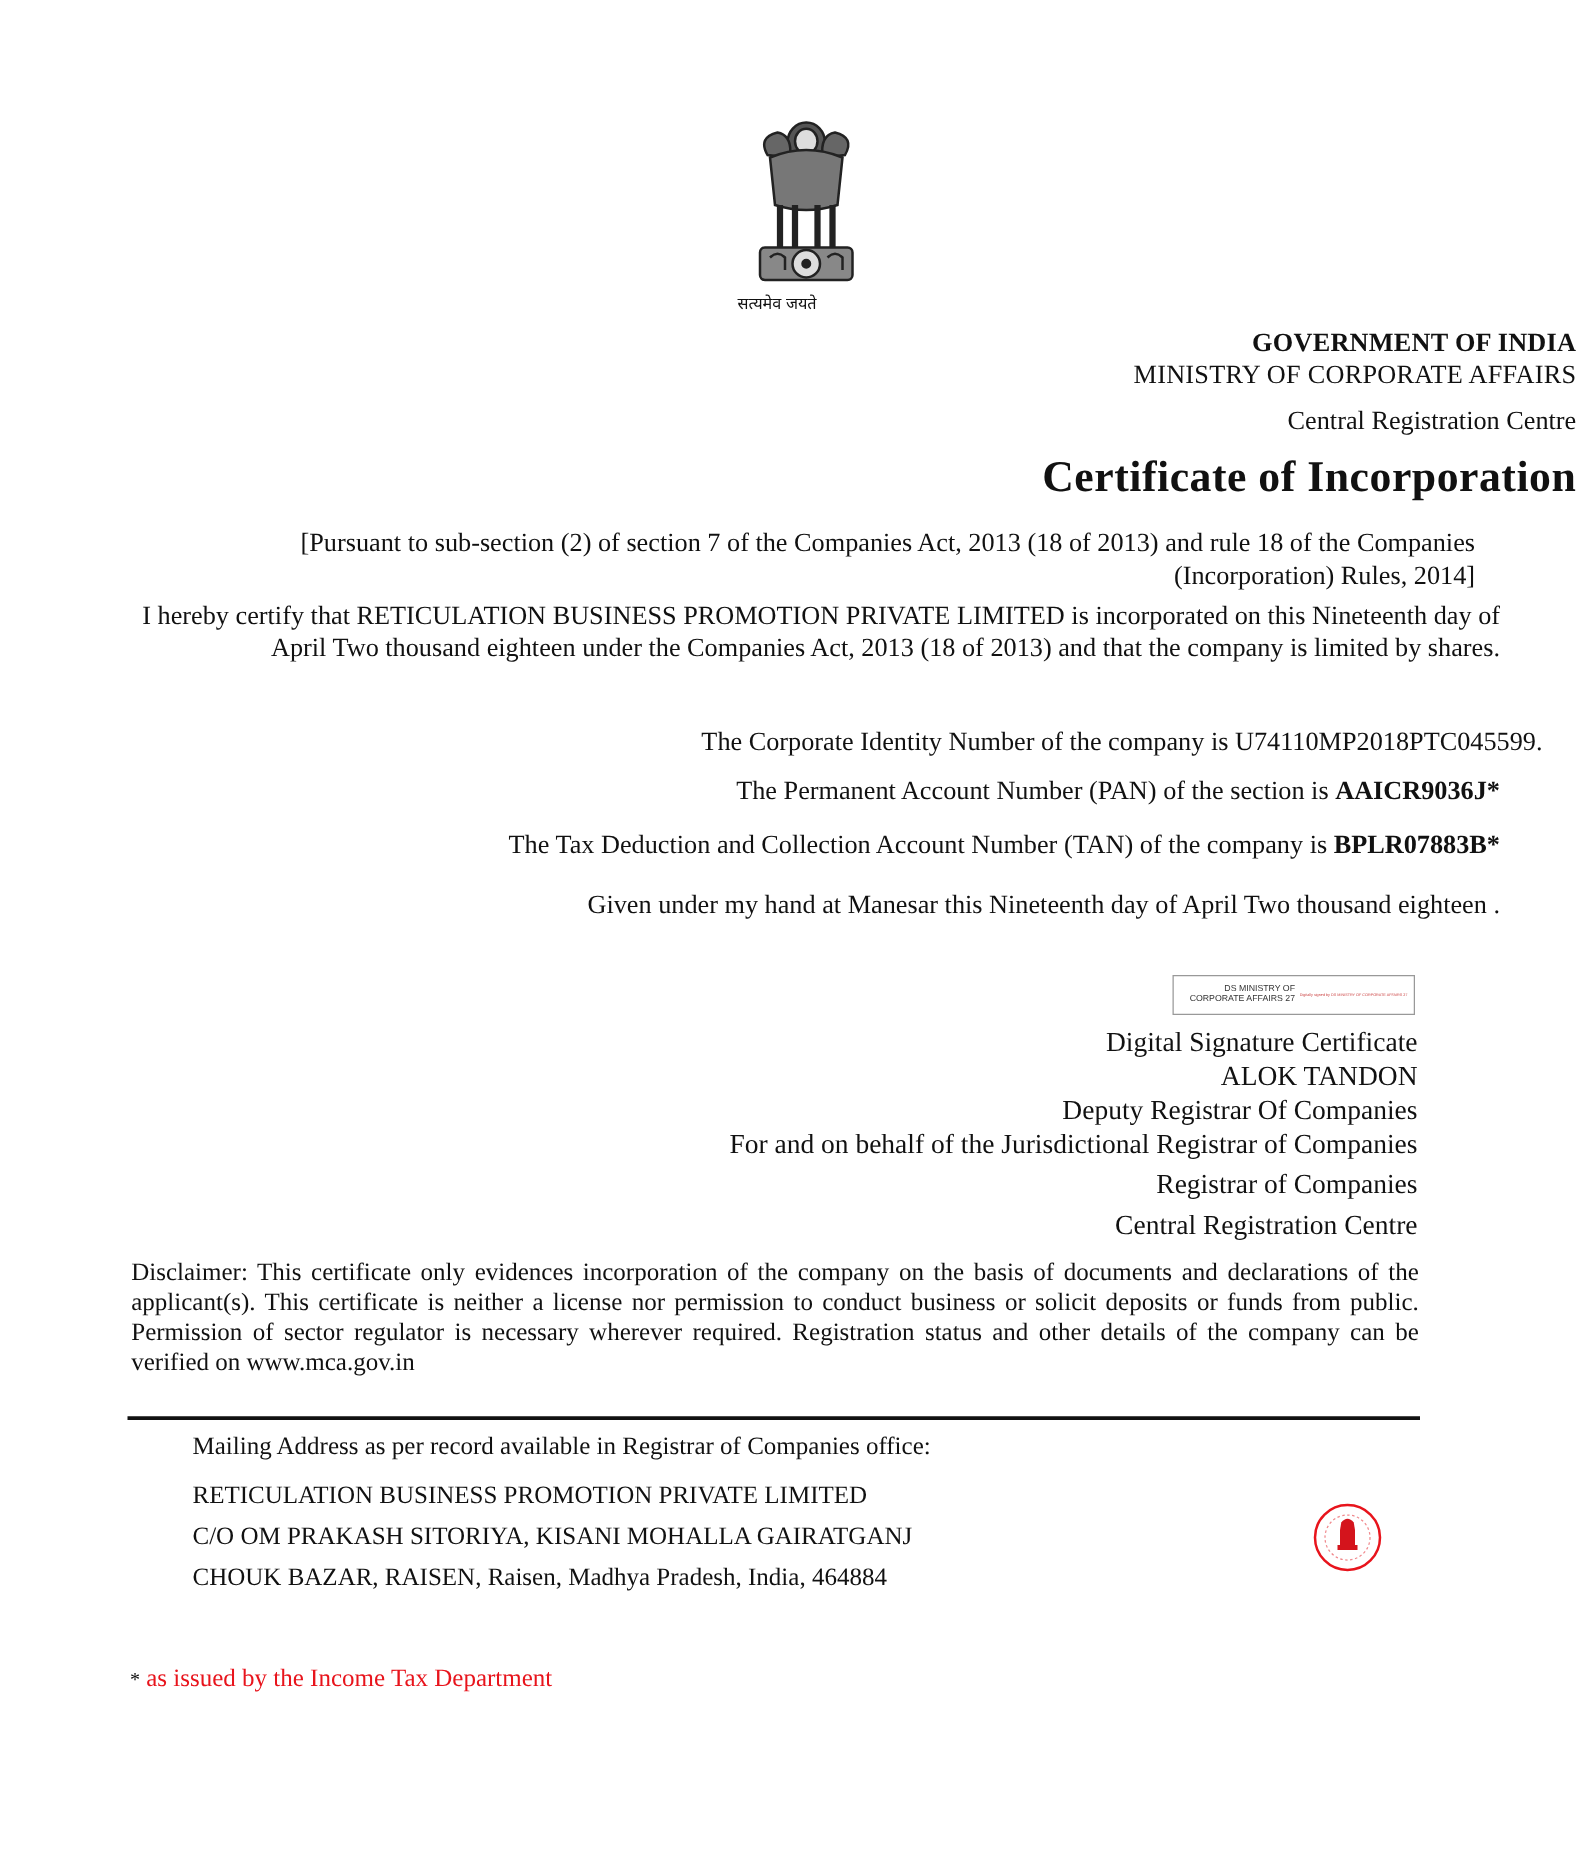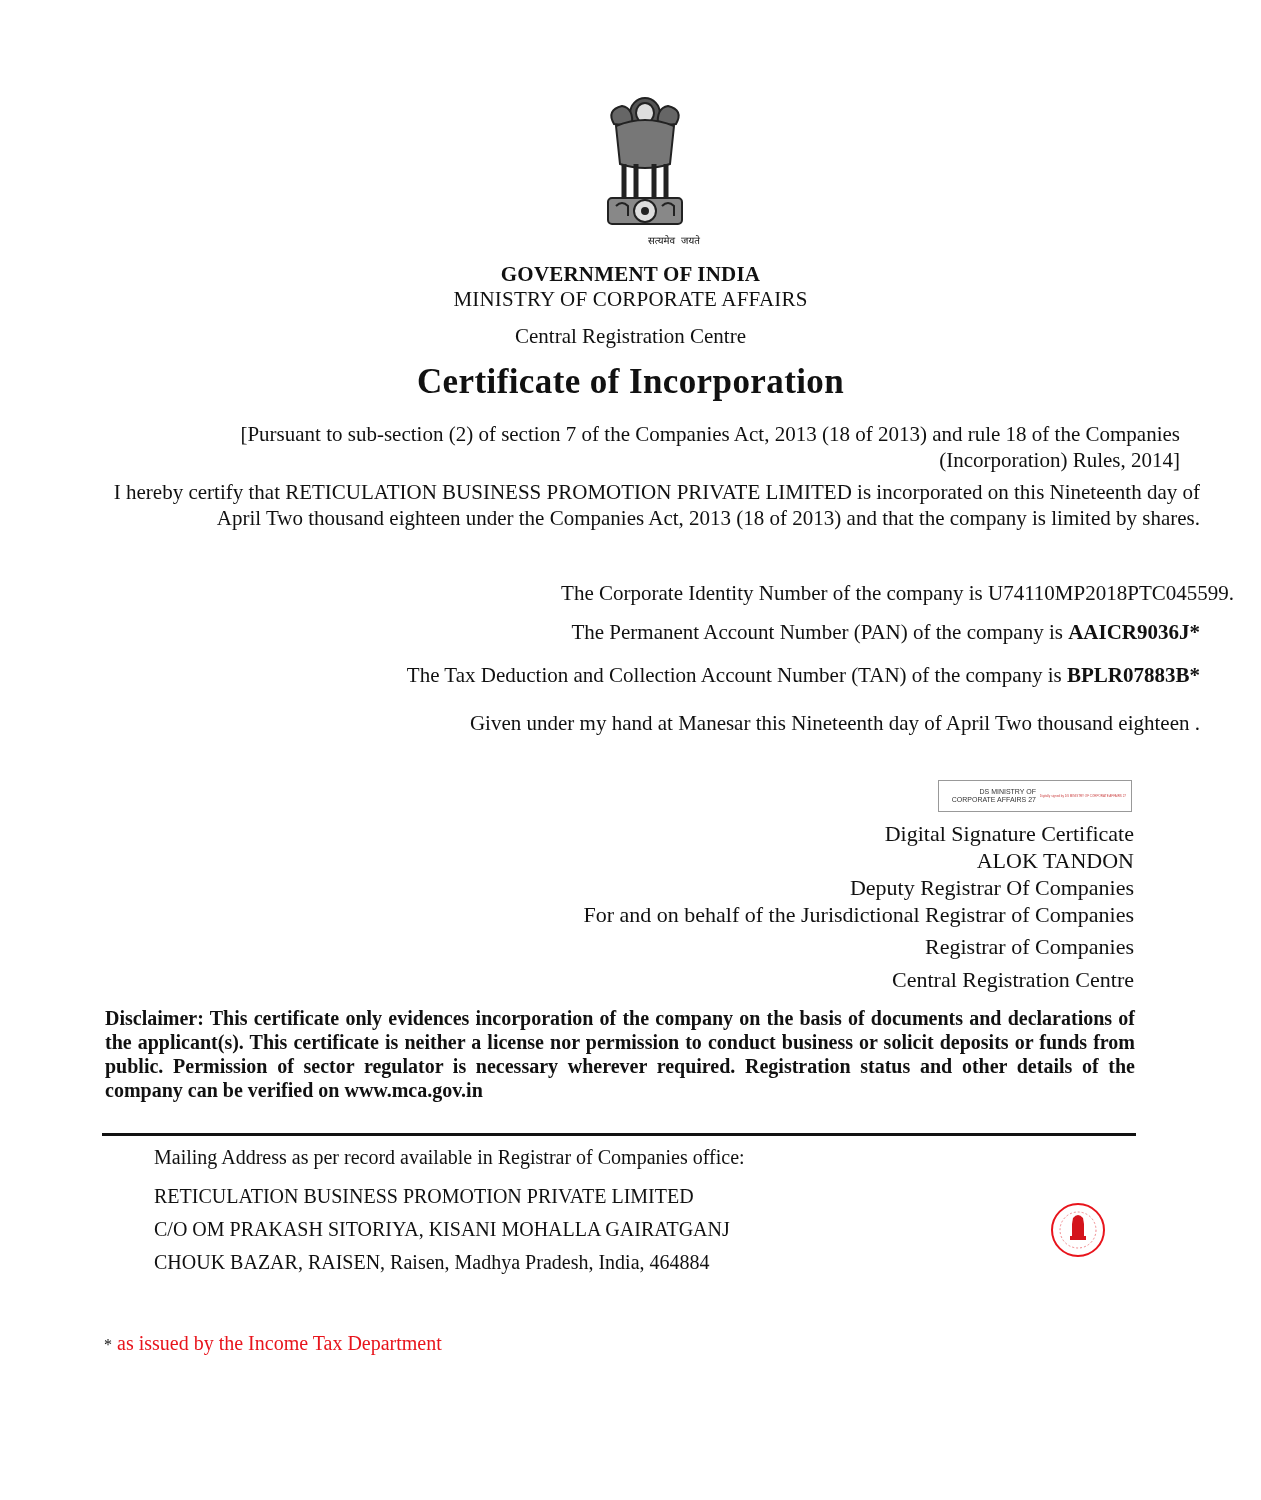--- a/index.html
+++ b/index.html
@@ -1,44 +1,44 @@
 <!DOCTYPE html>
 <html><head>
 <meta charset="utf-8">
 <style>
   html, body { margin: 0; padding: 0; background: #ffffff; }
   body {
     width: 1261px; height: 1500px; position: relative; overflow: hidden;
     font-family: "Liberation Serif", "DejaVu Serif", serif; color: #111;
   }
   .abs { position: absolute; text-align: right; }
-  .center { left: 0; width: 1261px; text-align: center; }
+  .center { left: 0; width: 1261px; text-align: right; }
   .emblem { left: 592px; top: 86px; width: 106px; height: 168px; }
-  .motto { left: 590px; top: 233px; width: 110px; text-align: right; font-size: 10px; font-family: Liberation Mono, monospace; }
+  .motto { left: 590px; top: 233px; width: 110px; text-align: left; font-size: 13px; font-family: Liberation Sans, sans-serif; }
   .gov { top: 262px; font-size: 21px; font-weight: bold; letter-spacing: 0.2px; }
   .ministry { top: 287px; font-size: 21px; font-weight: normal; letter-spacing: 0.2px; }
   .crc { top: 324px; font-size: 21px; }
   .title { top: 362px; font-size: 35px; font-weight: bold; letter-spacing: 0.4px; }
   .pursuant { left: 110px; width: 1070px; top: 421px; font-size: 21px; line-height: 26px; text-align: right; }
   .body-text { left: 90px; width: 1110px; font-size: 21px; line-height: 26px; }
   .certify { top: 479px; }
   .cin { top: 580px; margin-left: 34px; }
   .pan { top: 619px; }
   .tan { top: 662px; }
   .given { top: 710px; }
   .bold { font-weight: bold; }
   .sigbox {
     left: 938px; top: 780px; width: 192px; height: 30px; border: 1px solid #999;
     background: #fff; display: flex; align-items: center; font-family: "Liberation Sans", sans-serif;
   }
   .sigbox .lft { font-size: 7px; line-height: 8px; color: #333; padding-left: 2px; width: 95px; }
   .sigbox .rgt { font-size: 3px; line-height: 4px; color: #c44; width: 90px; overflow: hidden; }
   .sign-line { right: 127px; text-align: right; font-size: 22px; white-space: nowrap; }
   .s1 { top: 821px; } .s2 { top: 848px; } .s3 { top: 875px; } .s4 { top: 902px; } .s5 { top: 934px; } .s6 { top: 967px; }
-  .disclaimer { left: 105px; width: 1030px; top: 1006px; font-size: 20px; line-height: 24px; text-align: justify; text-align-last: left; font-weight: bold; }
+  .disclaimer { left: 105px; width: 1030px; top: 1006px; font-size: 20px; line-height: 24px; text-align: justify; text-align-last: left; }
   .rule { left: 102px; top: 1133px; width: 1034px; height: 3px; background: #111; }
   .addr { left: 106px; font-size: 20px; white-space: nowrap; margin-left: 48px; }
   .a0 { top: 1146px; } .a1 { top: 1185px; } .a2 { top: 1218px; } .a3 { top: 1251px; }
   .seal { left: 1040px; top: 1196px; width: 76px; height: 68px; }
   .footnote { left: 104px; top: 1332px; font-size: 20px; color: #e8141c; white-space: nowrap; }
   .footnote .star { color: #111; font-size: 16px; }
 </style>
 </head>
 <body>
 
@@ -65,21 +65,21 @@
 <div class="abs center crc">Central Registration Centre</div>
 <div class="abs center title">Certificate of Incorporation</div>
 <div class="abs pursuant">[Pursuant to sub-section (2) of section 7 of the Companies Act, 2013 (18 of 2013) and rule 18 of the Companies (Incorporation) Rules, 2014]</div>
 
 <div class="abs body-text certify">I hereby certify that RETICULATION BUSINESS PROMOTION PRIVATE LIMITED is incorporated on this Nineteenth day of April Two thousand eighteen under the Companies Act, 2013 (18 of 2013) and that the company is limited by shares.</div>
 
 <div class="abs body-text cin">
   <span>The Corporate Identity Number of the company is </span><span>U74110MP2018PTC045599.</span>
 </div>
 <div class="abs body-text pan">
-  <span>The Permanent Account Number (PAN) of the company is </span><span class="bold">AAICR9036J*</span>
+  <span>The Permanent Account Number (PAN) of the section is </span><span class="bold">AAICR9036J*</span>
 </div>
 <div class="abs body-text tan">
   <span>The Tax Deduction and Collection Account Number (TAN) of the company is </span><span class="bold">BPLR07883B*</span>
 </div>
 <div class="abs body-text given">Given under my hand at Manesar this Nineteenth day of April Two thousand eighteen .</div>
 
 <div class="abs sigbox">
   <div class="lft">DS MINISTRY OF CORPORATE AFFAIRS 27</div>
   <div class="rgt">Digitally signed by DS MINISTRY OF CORPORATE AFFAIRS 27</div>
 </div>

